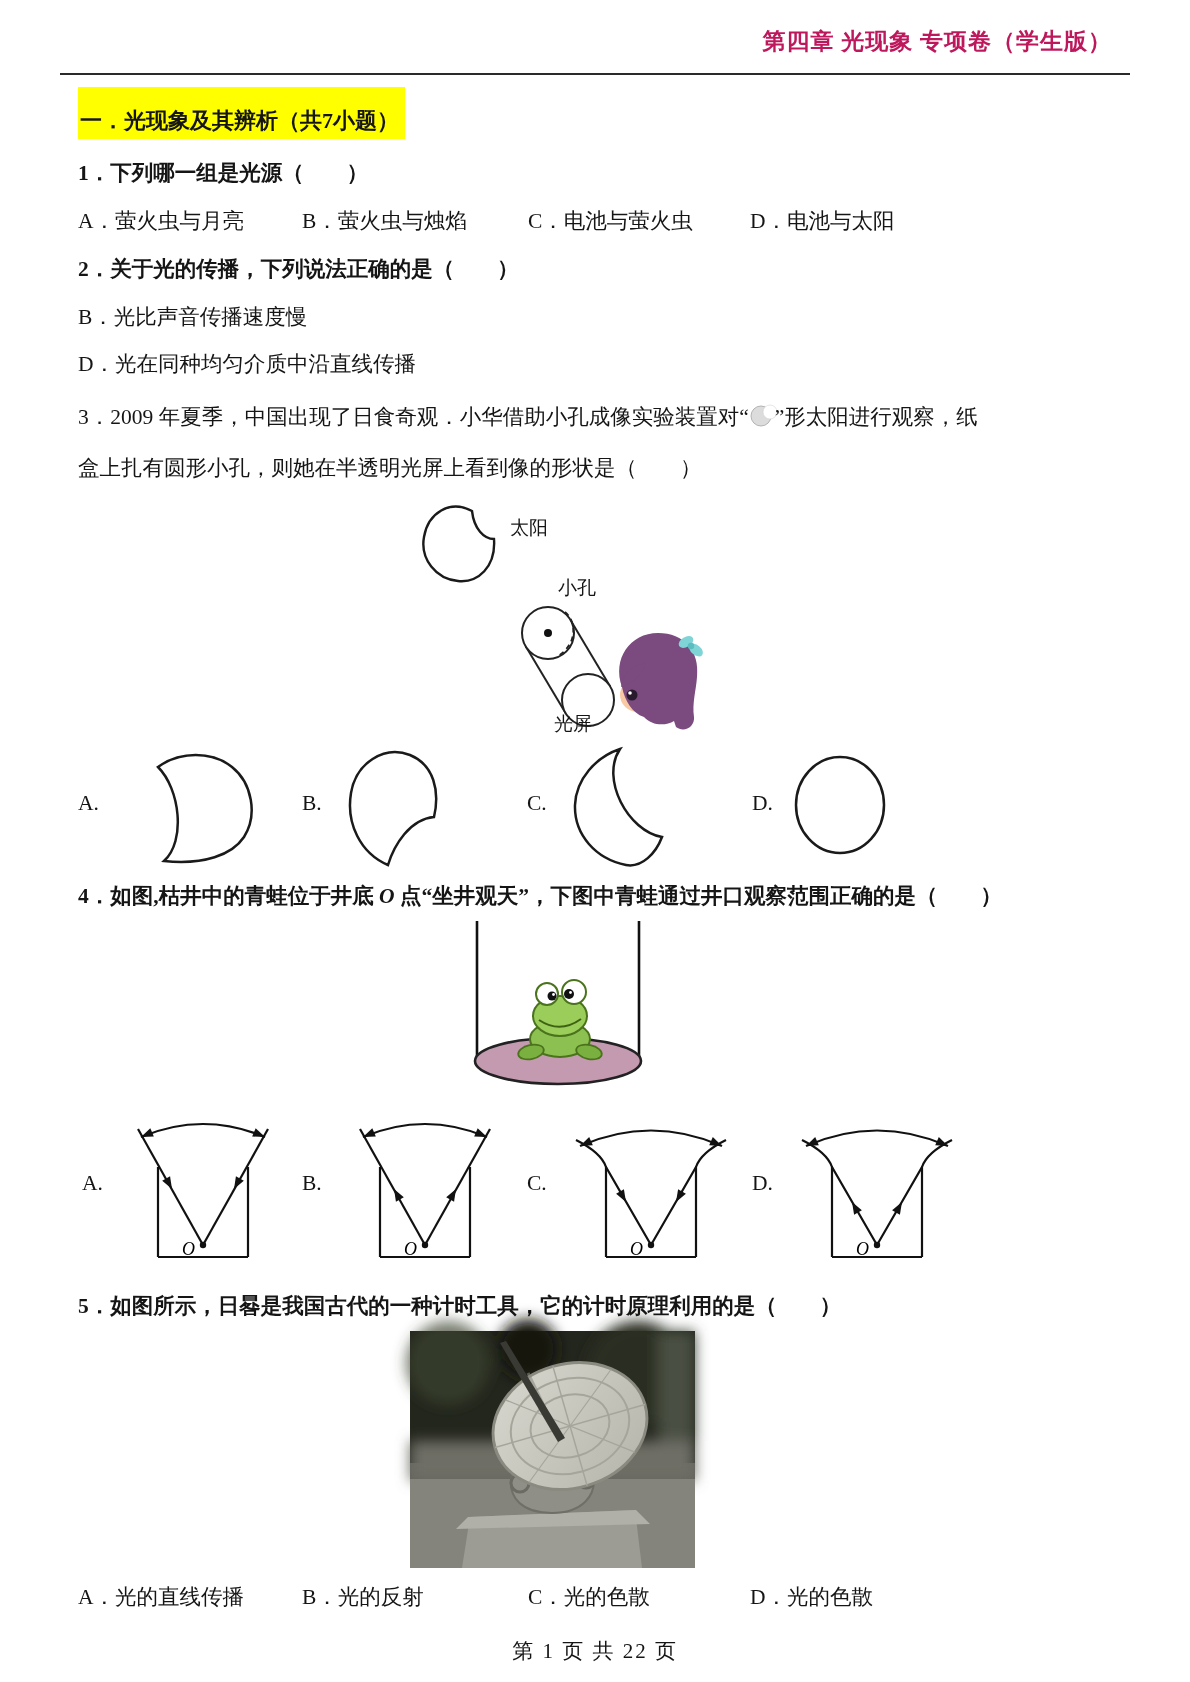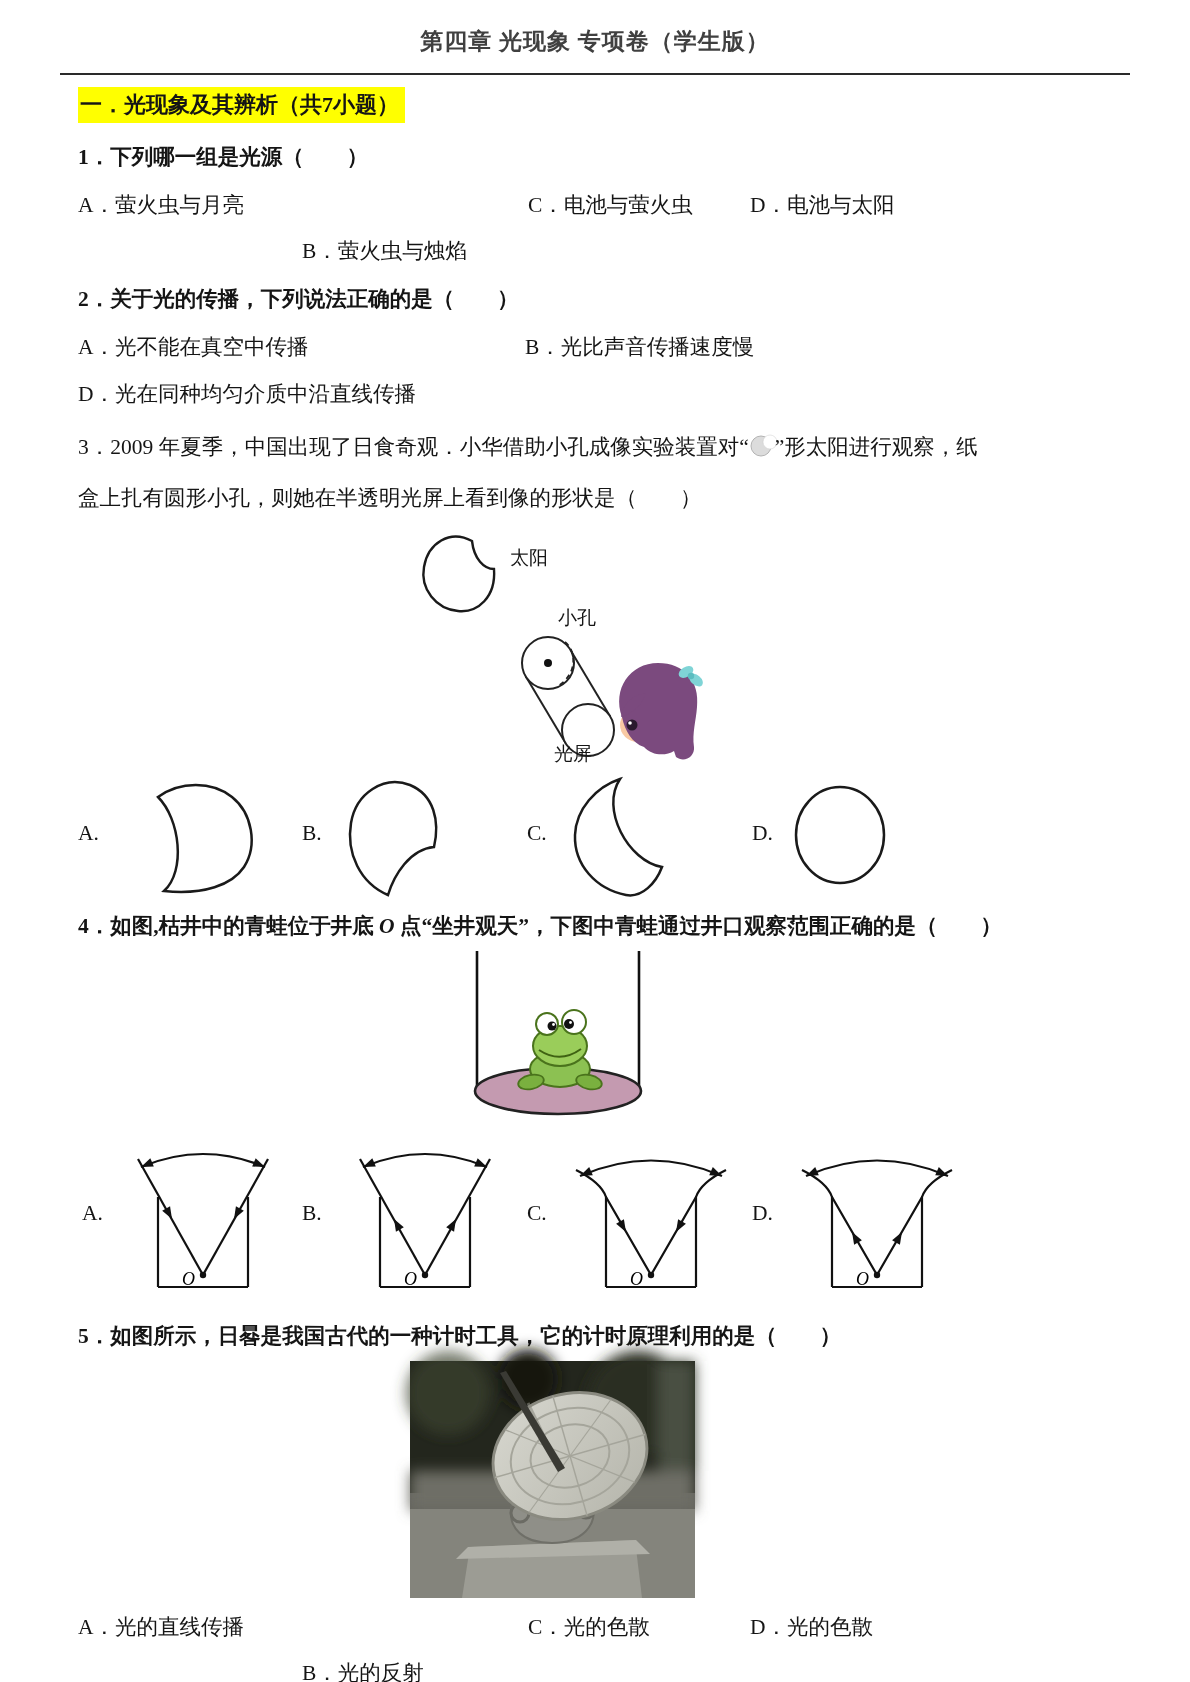--- a/index.html
+++ b/index.html
@@ -3,28 +3,28 @@
 <meta charset="utf-8">
 <style>
   html,body { margin:0; padding:0; background:#888; }
   .page {
     width:1190px; height:1682px; background:#ffffff; margin:0 auto;
     font-family:"Liberation Serif","DejaVu Serif",serif; color:#151515;
     position:relative; overflow:hidden; box-sizing:border-box;
     padding:26px 78px 0 78px;
   }
   p { margin:0; }
-  .title { text-align:center; color:#404040; font-weight:bold; font-size:23px; letter-spacing:1px; }
+  .title { text-align:right; color:#be185d; font-weight:bold; font-size:23px; letter-spacing:1px; }
   .rule { border:none; border-top:2px solid #2a2a2a; margin:16px -18px 0 -18px; }
-  .section-head { display:inline-block; background:#ffff00; font-weight:bold; font-size:22px; padding:3px 6px 3px 2px; margin-top:12px; }
+  .section-head { display:inline-block; background:#ffff00; font-weight:bold; font-size:22px; padding:19px 6px 3px 2px; margin-top:12px; }
   .stem { font-size:21.5px; margin-top:19px; line-height:30px;font-weight:bold; }
   .stem i { font-family:"Liberation Serif",serif; font-style:italic; }
   sup { font-size:14px; }
   .optrow { display:flex; font-size:21.5px; margin-top:18px; }
-  .optrow .o1 { width:224px; } .optrow .o2 { width:226px;margin-top:46px; } .optrow .o3 { width:222px; }
+  .optrow .o1 { width:224px; } .optrow .o2 { width:226px; } .optrow .o3 { width:222px; }
   .optrow2 { display:flex; font-size:21.5px; margin-top:18px; }
   .optrow2 .left { width:447px; }
   .q3stem { font-size:21.5px; margin-top:16px; line-height:46px; }
   .inline-icon { display:inline-block; vertical-align:-5px; }
   .fig3 { position:relative; height:248px; margin-top:2px; }
   .fig3 .lab, .figlab { font-size:19px; }
   .abs { position:absolute; }
   .q3opts { position:relative; height:128px; margin-top:4px; }
   .optletter { font-size:21.5px; }
   .fig4 { position:relative; height:172px; margin-top:10px; }
@@ -47,21 +47,20 @@
   <p class="stem">1．下列哪一组是光源（　　）</p>
   <div class="optrow">
     <span class="o1">A．萤火虫与月亮</span>
     <span class="o2">B．萤火虫与烛焰</span>
     <span class="o3">C．电池与萤火虫</span>
     <span>D．电池与太阳</span>
   </div>
 
   <p class="stem">2．关于光的传播，下列说法正确的是（　　）</p>
   <div class="optrow2">
-    <span class="left">A．光不能在真空中传播</span>
     <span>B．光比声音传播速度慢</span>
   </div>
   <div class="optrow2">
     <span>D．光在同种均匀介质中沿直线传播</span>
   </div>
 
   <p class="q3stem"><span>3．2009 年夏季，中国出现了日食奇观．小华借助小孔成像实验装置对“</span><span class="inline-icon"><svg width="26" height="26" viewBox="0 0 26 26">
           <circle cx="12" cy="13" r="10" fill="#dcdcdc" stroke="#b3b3b3" stroke-width="1"></circle>
           <circle cx="21" cy="9" r="7" fill="#ffffff" stroke="#cccccc" stroke-width="0.5"></circle>
         </svg></span><span>”形太阳进行观察，纸</span><br><span>盒上扎有圆形小孔，则她在半透明光屏上看到像的形状是（　　）</span></p>

